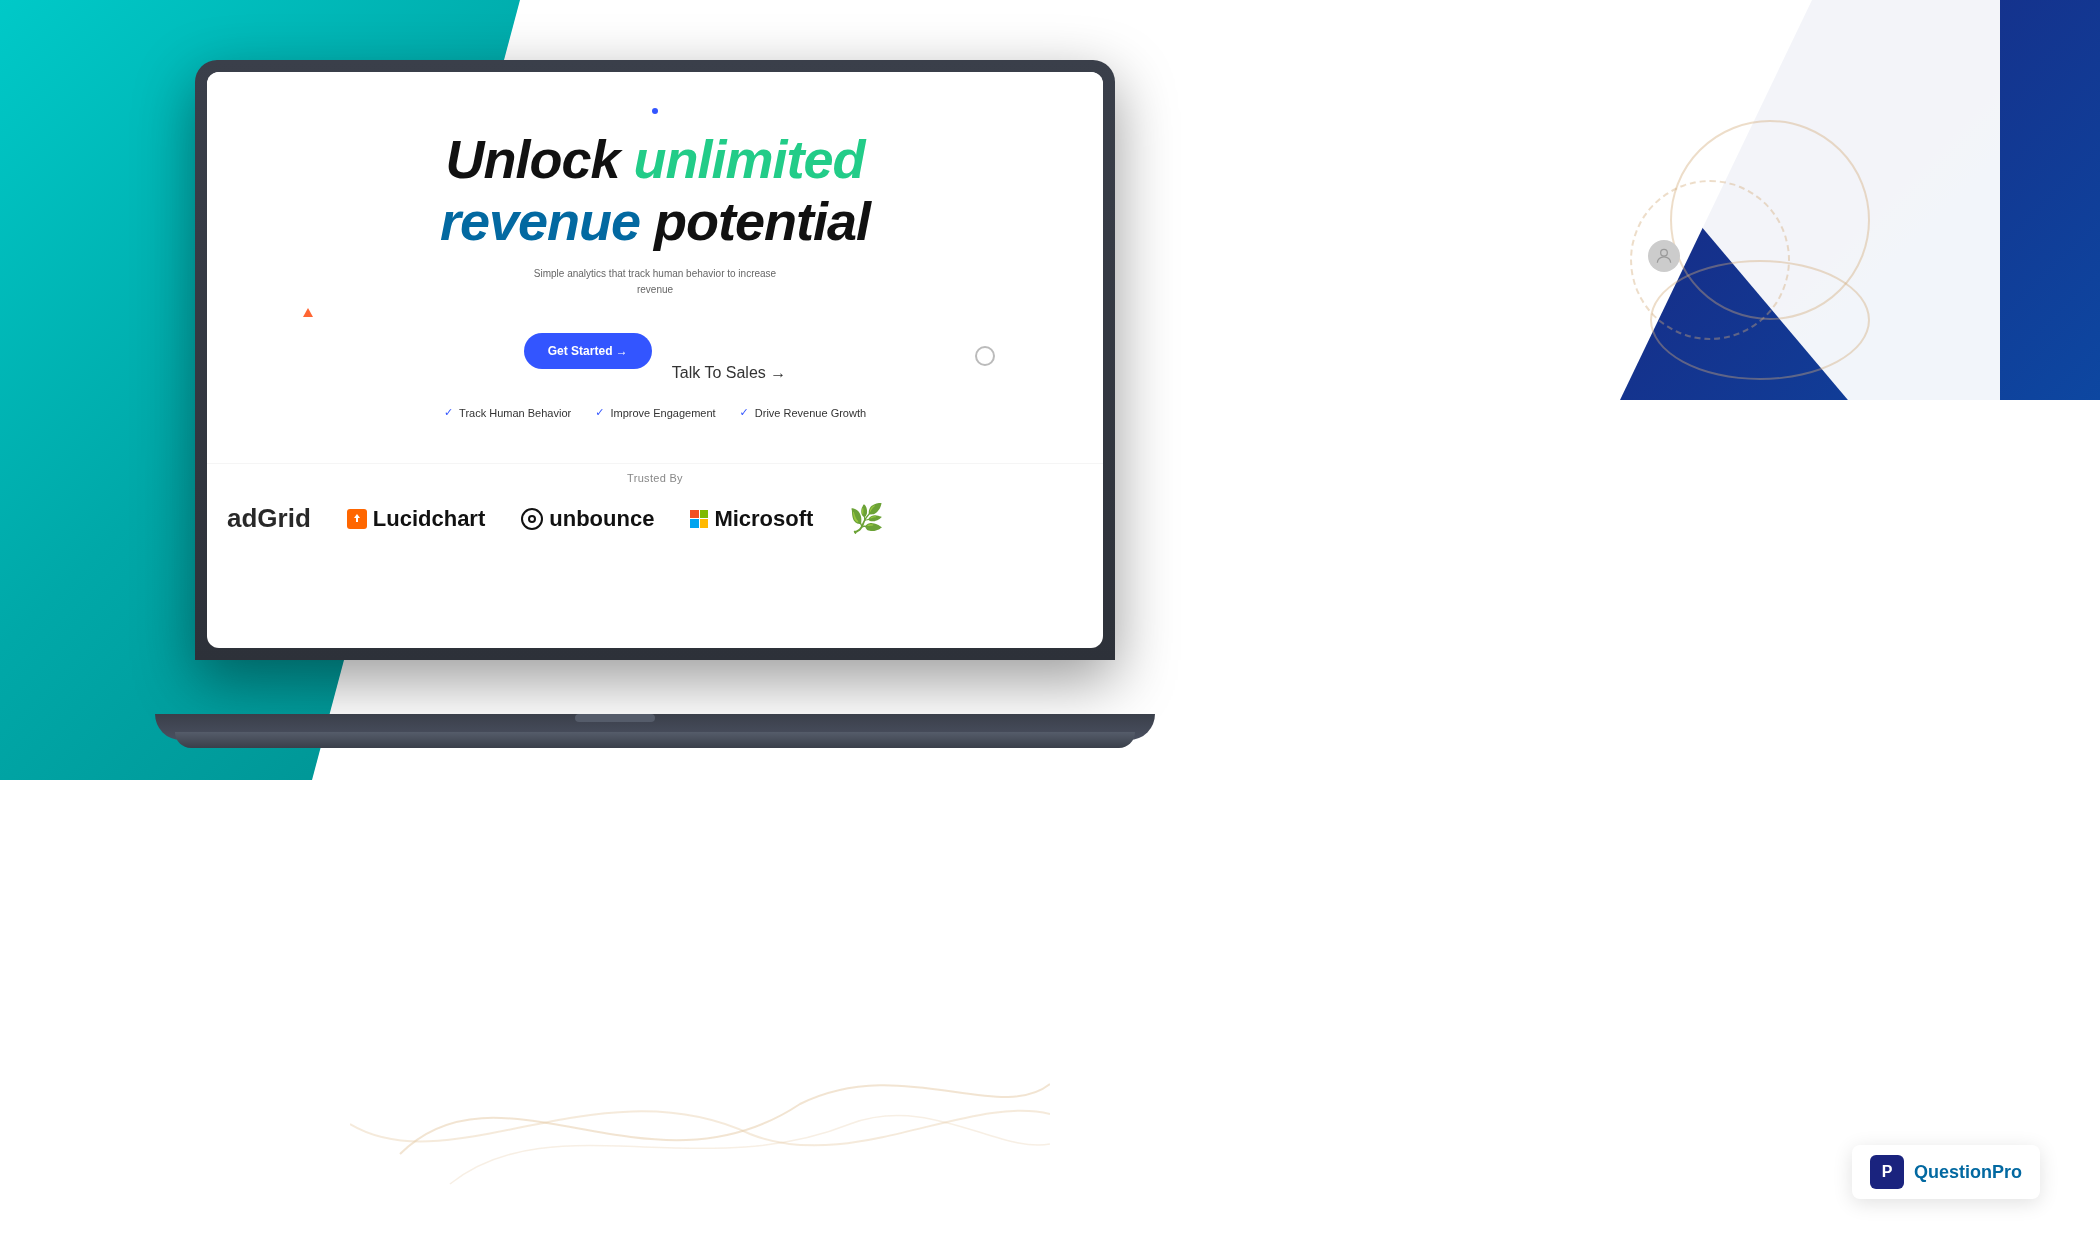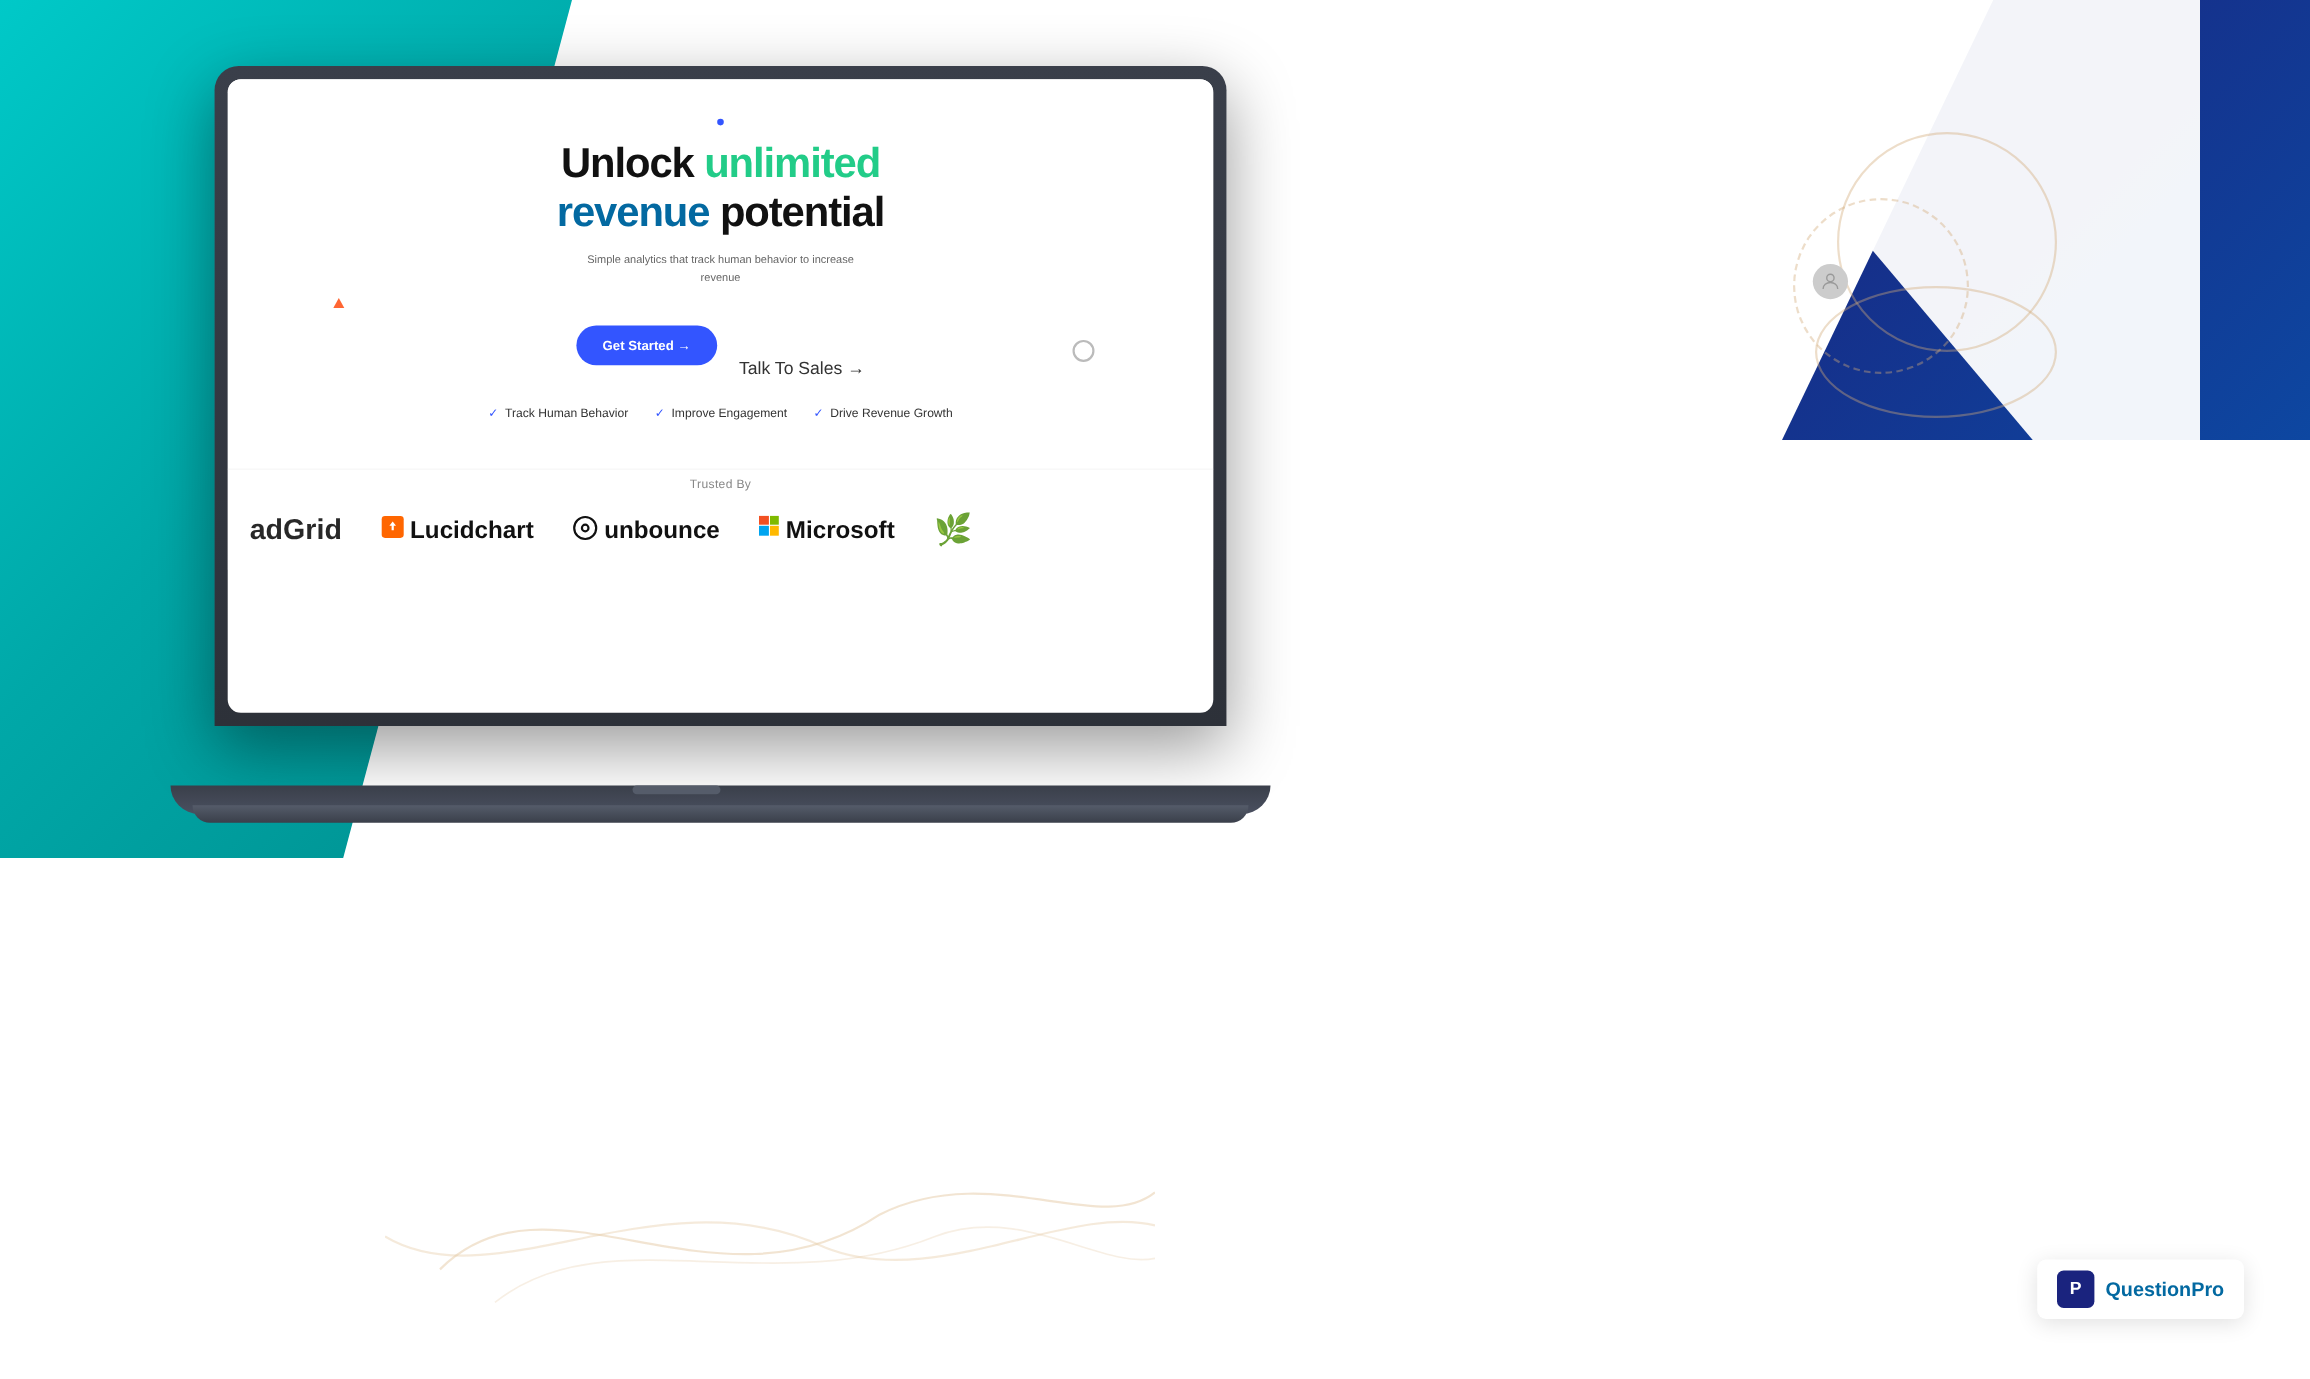--- a/index.html
+++ b/index.html
@@ -176,26 +176,27 @@
       text-align: center;
       background: #ffffff;
     }
     .hero-dot {
       width: 6px; height: 6px;
       background: #3355ff;
       border-radius: 50%;
       margin: 0 auto 14px;
     }
     .hero-title {
-      font-size: 38px;
+      font-size: 54px;
       font-weight: 800;
       line-height: 1.15;
       color: #111;
       margin-bottom: 14px;
       letter-spacing: -1px;
+      font-style: italic;
     }
     .hero-title .word-unlimited { color: #22cc88; }
     .hero-title .word-revenue { color: #0369a1; }
     .hero-subtitle {
       font-size: 10px;
       color: #666;
       line-height: 1.6;
       max-width: 280px;
       margin: 0 auto 22px;
     }
@@ -268,20 +269,21 @@
     }
     .trusted-logos {
       display: flex;
       align-items: center;
       gap: 36px;
       padding: 0 20px;
       overflow: hidden;
     }
     .logo-item {
       display: flex;
+      align-items: center;
       gap: 6px;
       font-size: 22px;
       font-weight: 700;
       color: #111;
       white-space: nowrap;
       flex-shrink: 0;
     }
     .logo-item.partial-left {
       opacity: 0.9;
     }

